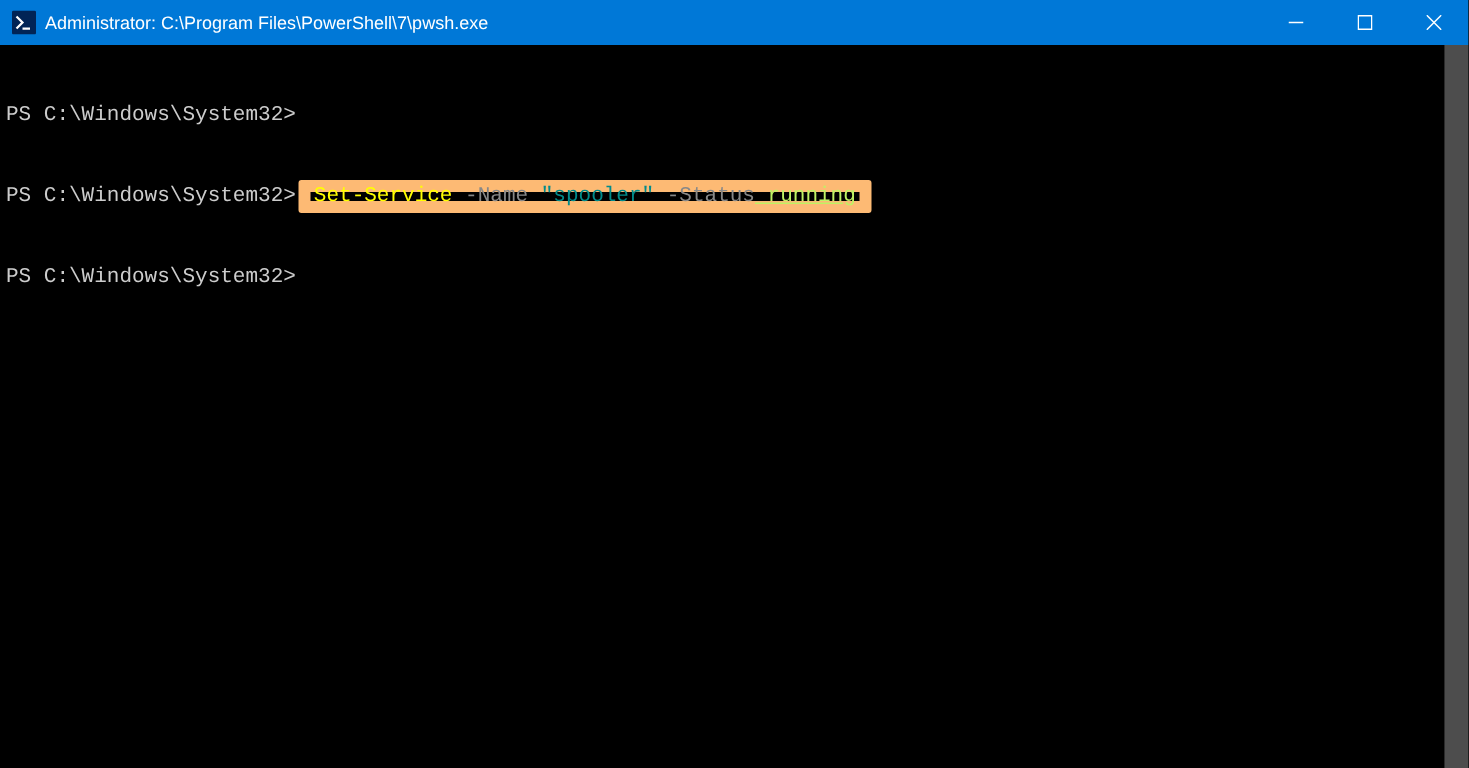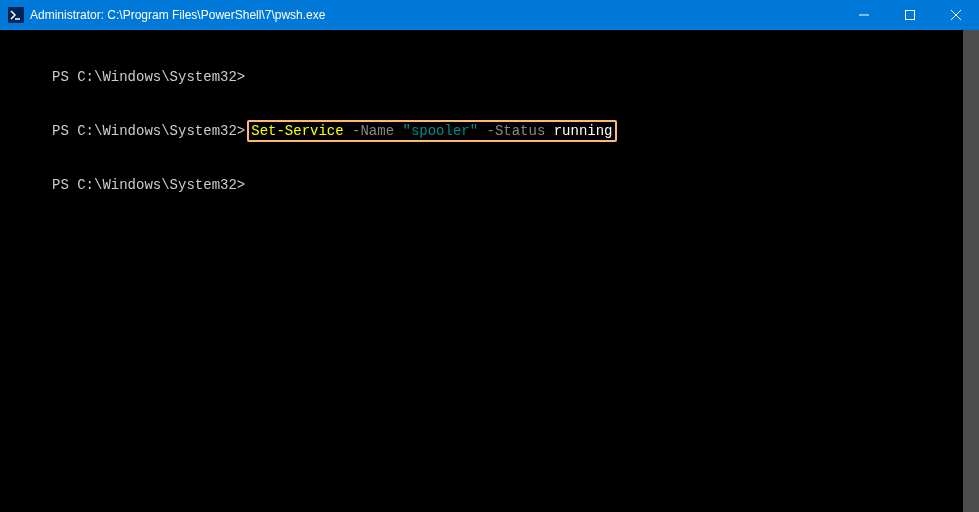--- a/index.html
+++ b/index.html
@@ -63,46 +63,46 @@
       line-height: 18px;
       padding: 2px 4px;
       font-family: Consolas, 'Courier New', monospace;
       white-space: pre;
       position: relative;
     }
     .line {
       display: flex;
       align-items: center;
       height: 18px;
-      margin-left: 48px;
     }
     .prompt {
       color: #cccccc;
     }
     .highlight-box {
-      border: 2px solid #fdba74;
+      border: 8px solid #fdba74;
       border-radius: 2px;
       padding: 0 2px;
       display: inline-flex;
       align-items: center;
       margin-left: 2px;
       height: 22px;
     }
     .cmd-yellow {
       color: #ffff00;
     }
     .cmd-gray {
       color: #888888;
       text-align: center;
     }
     .cmd-darkcyan {
       color: #008b8b;
     }
     .cmd-white {
-      color: #ffffff;
+      color: #bef264;
+      text-decoration: underline;
     }
     .scrollbar {
       position: absolute;
       right: 0;
       top: 0;
       width: 16px;
       height: 100%;
       background: #171717;
     }
     .scrollbar-thumb {

